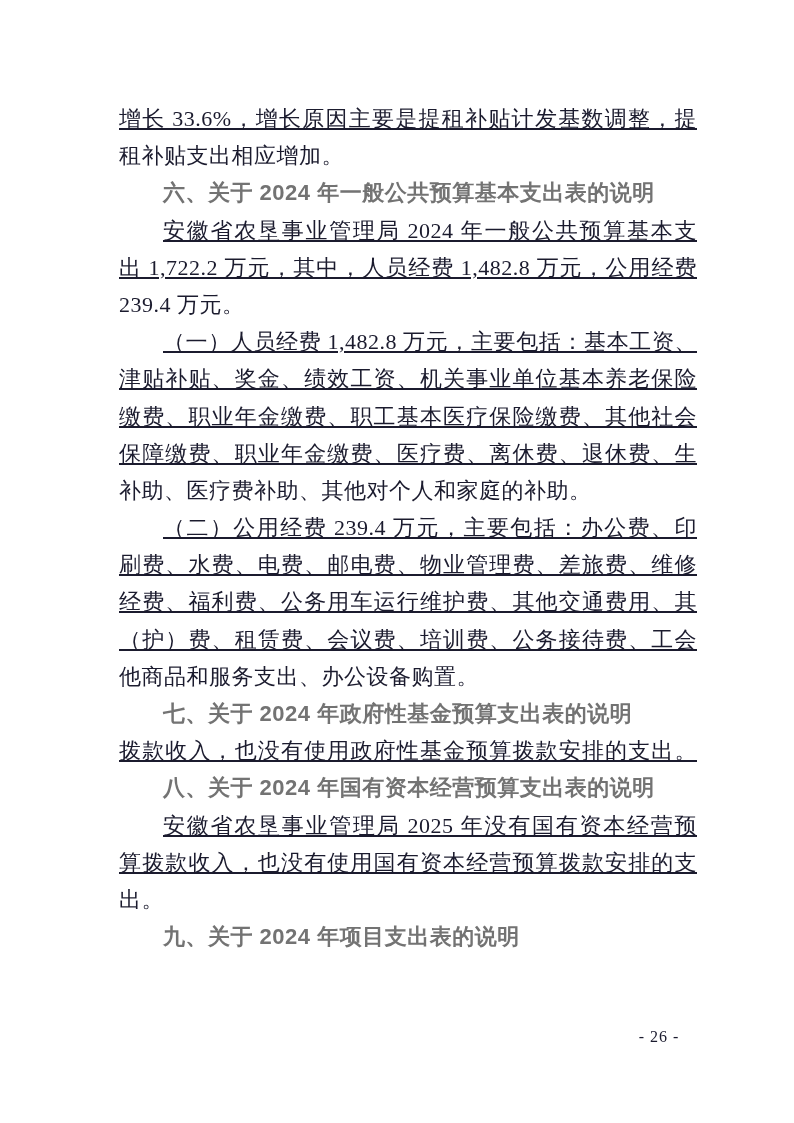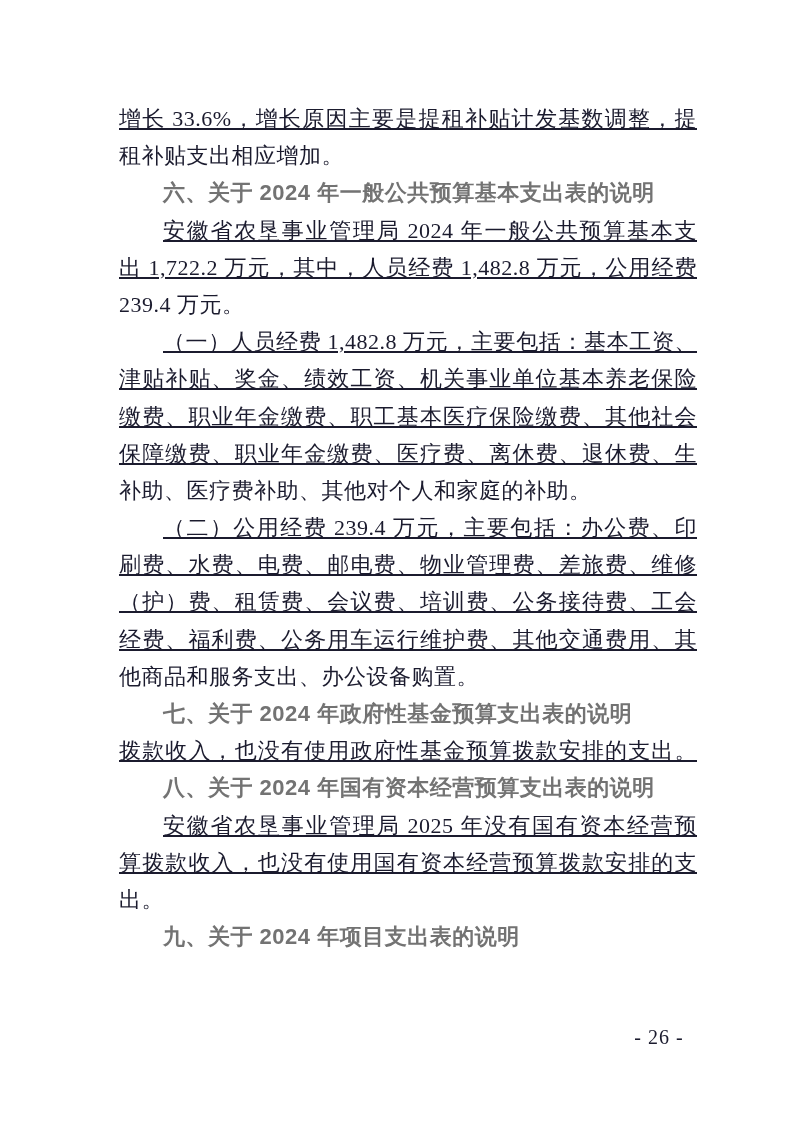--- a/index.html
+++ b/index.html
@@ -45,21 +45,21 @@
     letter-spacing: 0.5px;
   }
   .page-number {
     position: absolute;
     left: 624px;
     top: 1027px;
     width: 70px;
     height: 20px;
     line-height: 20px;
     text-align: center;
-    font-size: 20px;
+    font-size: 16px;
     letter-spacing: 1px;
     color: #1b1b2e;
     font-family: "Liberation Serif", "DejaVu Serif", serif;
   }
 </style>
 </head>
 <body>
 
 <div class="page">
 
@@ -70,22 +70,22 @@
     <div class="line j in">安徽省农垦事业管理局 2024 年一般公共预算基本支</div>
     <div class="line j">出 1,722.2 万元，其中，人员经费 1,482.8 万元，公用经费</div>
     <div class="line l">239.4 万元。</div>
     <div class="line j in">（一）人员经费 1,482.8 万元，主要包括：基本工资、</div>
     <div class="line j">津贴补贴、奖金、绩效工资、机关事业单位基本养老保险</div>
     <div class="line j">缴费、职业年金缴费、职工基本医疗保险缴费、其他社会</div>
     <div class="line j">保障缴费、职业年金缴费、医疗费、离休费、退休费、生活</div>
     <div class="line l">补助、医疗费补助、其他对个人和家庭的补助。</div>
     <div class="line j in">（二）公用经费 239.4 万元，主要包括：办公费、印</div>
     <div class="line j">刷费、水费、电费、邮电费、物业管理费、差旅费、维修</div>
+    <div class="line j">经费、福利费、公务用车运行维护费、其他交通费用、其</div>
     <div class="line j">（护）费、租赁费、会议费、培训费、公务接待费、工会</div>
-    <div class="line j">经费、福利费、公务用车运行维护费、其他交通费用、其</div>
     <div class="line l">他商品和服务支出、办公设备购置。</div>
     <div class="line l in heading">七、关于 2024 年政府性基金预算支出表的说明</div>
     <div class="line j">拨款收入，也没有使用政府性基金预算拨款安排的支出。</div>
     <div class="line l in heading">八、关于 2024 年国有资本经营预算支出表的说明</div>
     <div class="line j in">安徽省农垦事业管理局 2025 年没有国有资本经营预</div>
     <div class="line j">算拨款收入，也没有使用国有资本经营预算拨款安排的支</div>
     <div class="line l">出。</div>
     <div class="line l in heading">九、关于 2024 年项目支出表的说明</div>
   </div>
 

